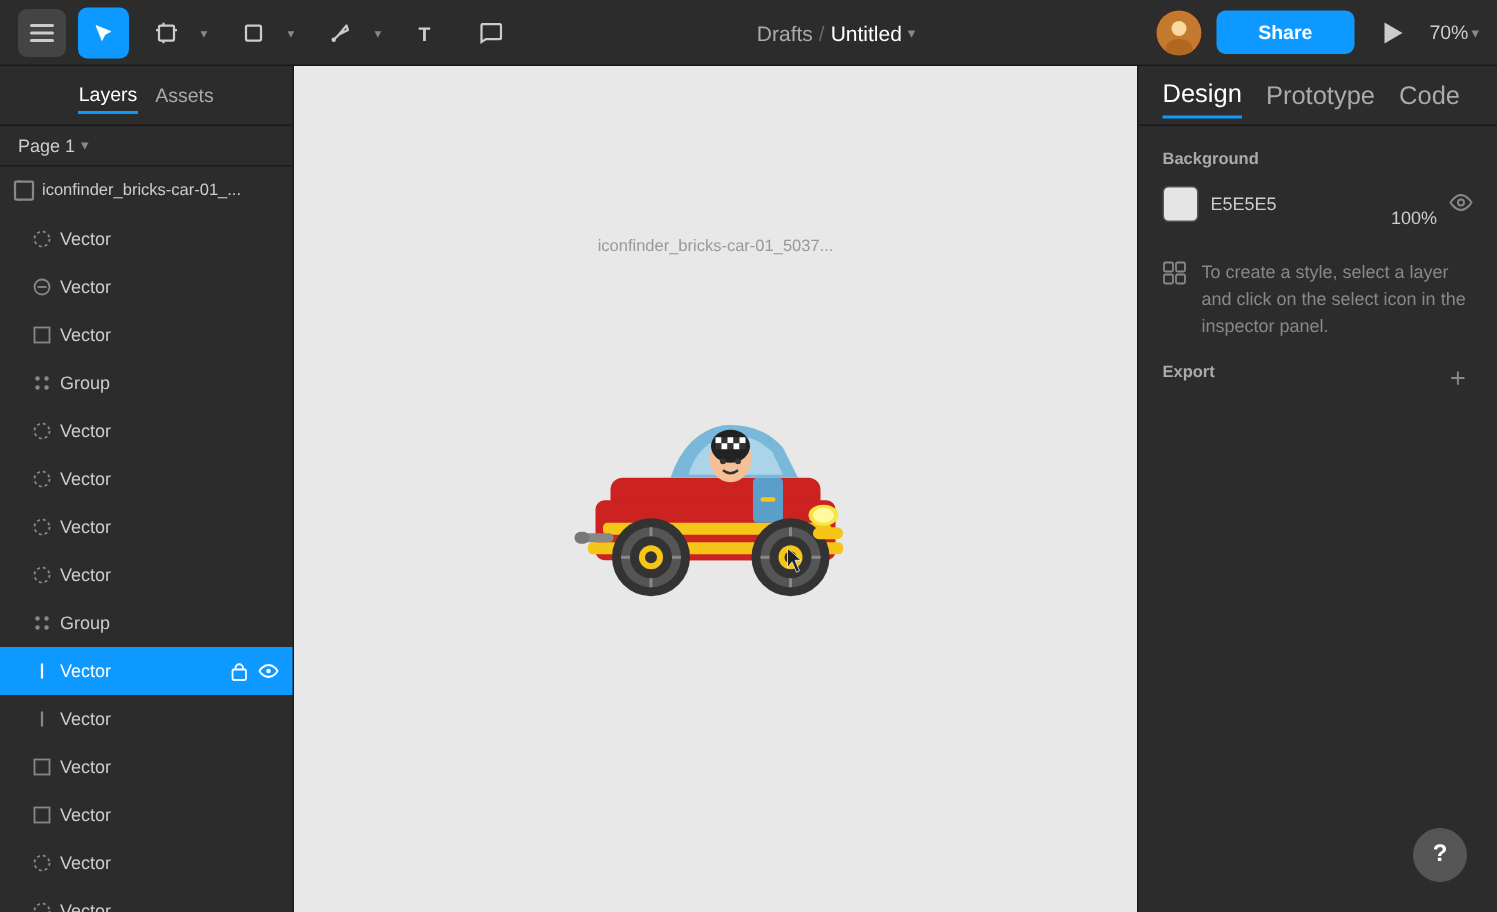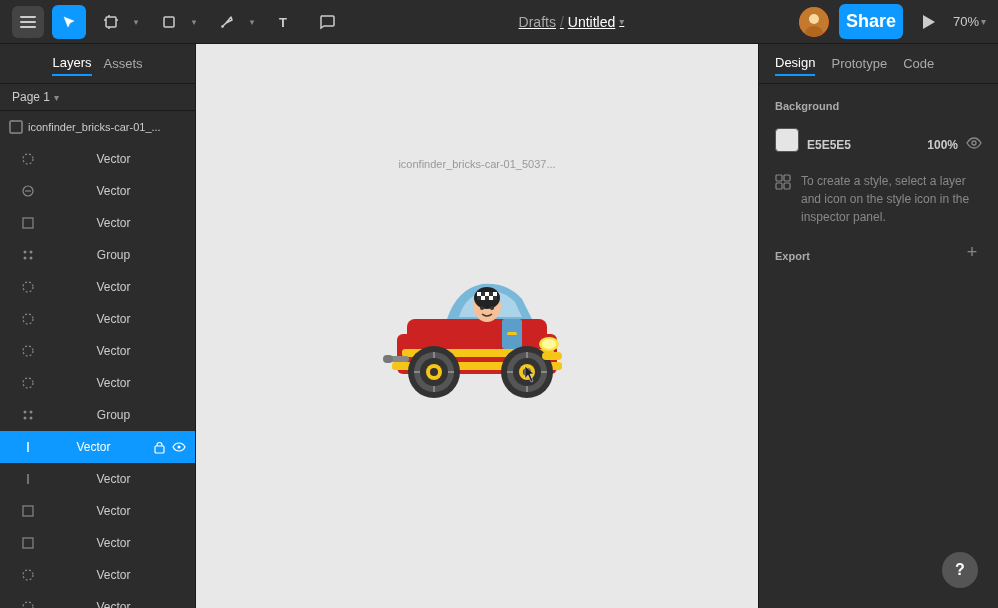--- a/index.html
+++ b/index.html
@@ -10,21 +10,21 @@
       height: 44px;
       background: #2c2c2c;
       display: flex;
       align-items: center;
       padding: 0 12px;
       gap: 8px;
       border-bottom: 1px solid #1a1a1a;
       flex-shrink: 0;
     }
     .toolbar-left { display: flex; align-items: center; gap: 8px; }
-    .toolbar-center { flex: 1; display: flex; align-items: flex-start; justify-content: center; gap: 6px; text-decoration: underline; }
+    .toolbar-center { flex: 1; display: flex; align-items: flex-start; justify-content: center; gap: 6px; }
     .toolbar-right { display: flex; align-items: center; gap: 10px; }
 
     .menu-btn {
       width: 32px; height: 32px;
       background: #444; border-radius: 6px;
       display: flex; align-items: center; justify-content: center;
       cursor: pointer; border: none; color: #fff;
       font-size: 16px;
     }
     .tool-btn {
@@ -59,21 +59,21 @@
     .avatar {
       width: 30px; height: 30px; border-radius: 50%;
       background: linear-gradient(135deg, #f60, #c00);
       overflow: hidden; cursor: pointer;
       display: flex; align-items: center; justify-content: center;
       font-size: 12px;
     }
     .share-btn {
       background: #0d99ff; color: #fff;
       border: none; border-radius: 6px;
-      padding: 7px 7px; font-size: 18px; font-weight: 600;
+      padding: 7px 28px; font-size: 13px; font-weight: 600;
       cursor: pointer;
     }
     .play-btn {
       width: 30px; height: 30px;
       background: transparent; border: none; color: #ccc;
       font-size: 16px; cursor: pointer;
       display: flex; align-items: center; justify-content: center;
     }
     .zoom-btn {
       background: transparent; border: none; color: #ccc;
@@ -123,21 +123,20 @@
       font-size: 12px;
       color: #ccc;
       cursor: pointer;
       gap: 4px;
     }
 
     .layers-list {
       flex: 1;
       overflow-y: auto;
       overflow-x: hidden;
-      text-align: center;
     }
     .layers-list::-webkit-scrollbar { width: 4px; }
     .layers-list::-webkit-scrollbar-track { background: transparent; }
     .layers-list::-webkit-scrollbar-thumb { background: #555; border-radius: 2px; }
 
     .layer-item {
       display: flex;
       align-items: center;
       padding: 0 8px;
       height: 32px;
@@ -223,21 +222,21 @@
 
     .right-panel-tabs {
       display: flex;
       align-items: center;
       height: 40px;
       border-bottom: 1px solid #1a1a1a;
       padding: 0 16px;
       gap: 16px;
     }
     .right-panel-tab {
-      font-size: 13px;
+      font-size: 17px;
       color: #aaa;
       cursor: pointer;
       padding: 4px 0;
     }
     .right-panel-tab.active { color: #fff; border-bottom: 2px solid #0d99ff; }
 
     .right-panel-content {
       padding: 16px;
       display: flex;
       flex-direction: column;
@@ -247,23 +246,22 @@
 
     .section-label {
       font-size: 11px;
       color: #aaa;
       font-weight: 600;
       margin-bottom: 8px;
     }
 
     .bg-row {
       display: flex;
-      align-items: flex-end;
+      align-items: center;
       gap: 8px;
-      font-weight: bold;
     }
     .color-swatch {
       width: 24px; height: 24px;
       border-radius: 4px;
       background: #E5E5E5;
       border: 1px solid #555;
       cursor: pointer;
       flex-shrink: 0;
     }
     .color-hex {
@@ -291,21 +289,21 @@
       color: #888; font-size: 16px; flex-shrink: 0; margin-top: 2px;
     }
     .styles-text {
       font-size: 12px;
       color: #888;
       line-height: 1.5;
     }
 
     .export-section {
       display: flex;
-      align-items: flex-end;
+      align-items: flex-start;
       justify-content: space-between;
     }
     .export-label {
       font-size: 11px; color: #aaa; font-weight: 600;
     }
     .export-add-btn {
       background: none; border: none; color: #888;
       font-size: 18px; cursor: pointer;
       display: flex; align-items: center; justify-content: center;
       width: 20px; height: 20px;
@@ -724,21 +722,21 @@
       <div class="section local-styles-section">
         <div class="local-styles-info">
           <span class="styles-icon">
             <svg width="16" height="16" viewBox="0 0 16 16" fill="none">
               <rect x="1" y="1" width="6" height="6" rx="1" stroke="#888" stroke-width="1.2" fill="none"></rect>
               <rect x="9" y="1" width="6" height="6" rx="1" stroke="#888" stroke-width="1.2" fill="none"></rect>
               <rect x="1" y="9" width="6" height="6" rx="1" stroke="#888" stroke-width="1.2" fill="none"></rect>
               <rect x="9" y="9" width="6" height="6" rx="1" stroke="#888" stroke-width="1.2" fill="none"></rect>
             </svg>
           </span>
-          <span class="styles-text">To create a style, select a layer and icon on the style icon in the inspector panel.</span>
+          <span class="styles-text">To create a style, select a layer and click on the select icon in the inspector panel.</span>
         </div>
       </div>
 
       <div class="export-section">
         <span class="export-label">Export</span>
         <button class="export-add-btn">+</button>
       </div>
 
     </div>
   </div>

